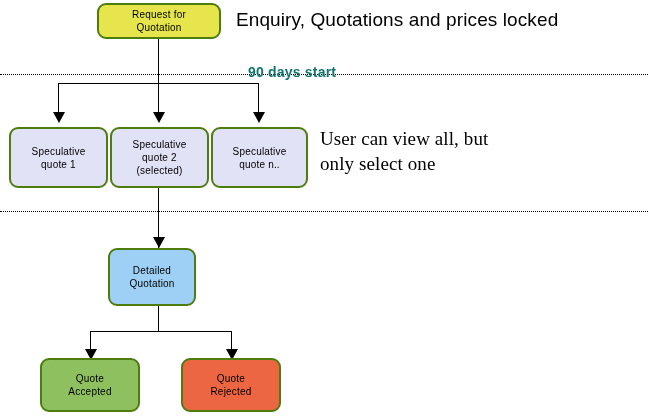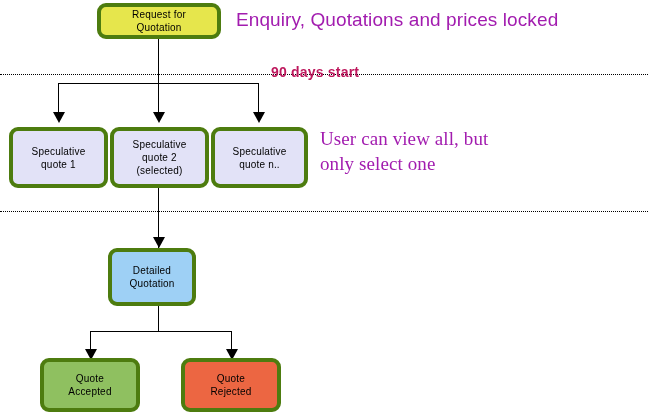--- a/index.html
+++ b/index.html
@@ -18,21 +18,21 @@
     position: relative;
     width: 648px;
     height: 416px;
     background: #ffffff;
   }
 
   
   .node {
     position: absolute;
     box-sizing: border-box;
-    border: 4px solid #4d7c0f;
+    border: 2px solid #4d7c0f;
     border-radius: 9px;
     display: flex;
     align-items: center;
     justify-content: center;
     text-align: center;
     color: #000000;
     font-size: 10px;
     line-height: 13px;
     letter-spacing: 0.2px;
     white-space: pre-line;
@@ -68,33 +68,32 @@
     position: absolute;
     left: 0;
     width: 648px;
     height: 0;
     border-top: 1px dotted #000000;
   }
   .sep-label {
     position: absolute;
     font-size: 14px;
     font-weight: bold;
-    color: #be185d;
+    color: #0f766e;
     background: transparent;
     white-space: nowrap;
     letter-spacing: 0.2px;
-    margin-left: 23px;
   }
 
   
   .note {
     position: absolute;
     font-size: 19px;
     line-height: 25px;
-    color: #a21caf;
+    color: #000000;
     white-space: pre-line;
     letter-spacing: 0.1px;
   }
 </style>
 </head>
 <body>
 
 <div id="canvas">
 
   <div class="node node-rfq" style="left:97px; top:3px; width:124px; height:36px;">Request for

